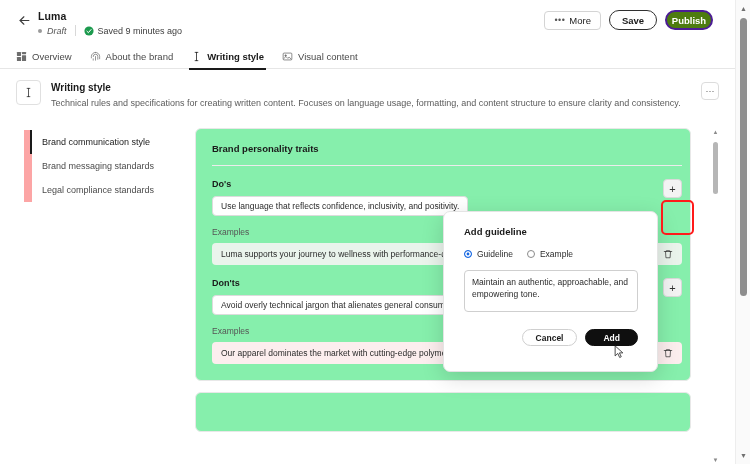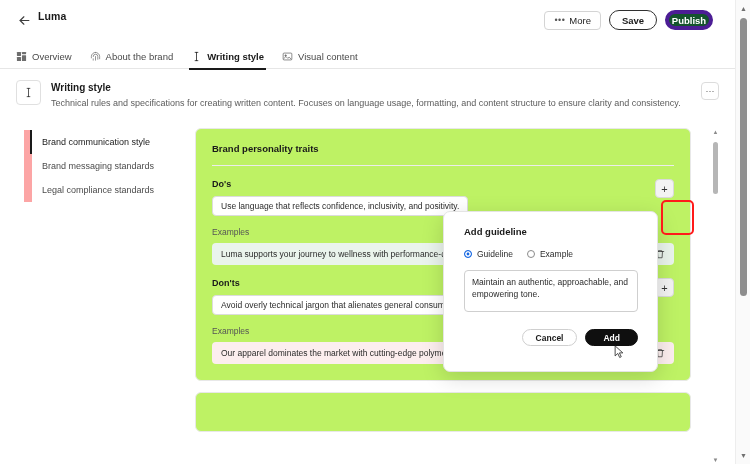--- a/index.html
+++ b/index.html
@@ -25,21 +25,21 @@
   .meta-sep { width:1px; height:11px; background:#d8d8d8; display:inline-block; margin:0 3px; }
   .saved-wrap { display:flex; align-items:center; gap:4px; }
   .check-circle { width:10px; height:10px; }
   .saved-text { font-size:9px; color:#3d3d3d; }
 
   .top-actions { position:absolute; right:22px; top:10px; display:flex; align-items:center; gap:8px;}
   .btn { font-family:"Liberation Sans", sans-serif; cursor:pointer; border-radius:14px; font-size:9.5px; font-weight:700; display:flex; align-items:center; justify-content:center;}
   .btn-more { height:19px; padding:0 9px; background:#fff; border:1px solid #d4d4d4; color:#242424; gap:4px; border-radius:4px; font-weight:400; font-size:9.5px;}
   .btn-more .dots { letter-spacing:.5px; font-size:9px; color:#555;}
   .btn-save { height:20px; width:48px; background:#fff; border:1px solid #313131; color:#1a1a1a; font-weight:700;}
-  .btn-publish { height:20px; width:48px; background:#14532d; border:4px solid #4c1d95; color:#fff; font-weight:700;}
+  .btn-publish { height:20px; width:48px; background:#4d7c0f; border:2px solid #4c1d95; color:#fff; font-weight:700;}
 
   
   .tabs { position:absolute; left:0; top:44px; width:735px; height:25px; border-bottom:1px solid #e6e6e6; display:flex; align-items:center; padding-left:16px; gap:18px;}
   .tab { display:flex; align-items:center; gap:5px; height:25px; font-size:9.5px; color:#4a4a4a; cursor:pointer; position:relative; }
   .tab .tlabel { white-space:nowrap; }
   .tab.active .tlabel { color:#1a1a1a; font-weight:700; }
   .tab.active:after { content:""; position:absolute; left:-2px; right:-2px; bottom:-1px; height:2px; background:#1a1a1a; }
   .tab-ico { width:11px; height:11px; display:inline-flex; align-items:center; justify-content:center; color:#6d6d6d;}
   .tab.active .tab-ico { color:#1a1a1a; }
 
@@ -52,21 +52,21 @@
   .sec-more { position:absolute; right:0; top:2px; width:18px; height:18px; border:1px solid #dcdcdc; border-radius:4px; background:#fff; display:flex; align-items:center; justify-content:center; color:#555; font-size:9px; cursor:pointer;}
 
   
   .leftnav { position:absolute; left:24px; top:130px; width:150px; border-left:8px solid #fca5a5; padding-left:0;}
   .leftnav .nv { height:24px; display:flex; align-items:center; padding-left:10px; font-size:9px; color:#4b4b4b; cursor:pointer; margin-bottom:0;}
   .leftnav .nv.active { color:#1a1a1a; }
   .leftnav .nv.active:before { content:""; position:absolute; left:-2px; width:2px; height:24px; background:#1a1a1a;}
 
   
   .content-area { position:absolute; left:195px; top:128px; width:515px; height:336px; overflow:hidden;}
-  .card { width:496px; background:#bef264; border:1px solid #e8e8e8; border-radius:6px; padding:14px 16px 16px 16px; }
+  .card { width:496px; background:#86efac; border:1px solid #e8e8e8; border-radius:6px; padding:14px 8px 16px 16px; }
   .card + .card { margin-top:11px; }
   .card-title { font-size:9.5px; font-weight:700; color:#1a1a1a; }
   .card-desc { font-size:8.5px; color:#5c5c5c; margin-top:5px; }
   .divider { height:1px; background:#ececec; margin:11px 0 0 0; }
 
   .group { margin-top:13px; }
   .grp-head { display:flex; align-items:flex-start; justify-content:space-between; }
   .grp-label { font-size:9px; font-weight:700; color:#1a1a1a; }
   .chips { display:flex; flex-wrap:wrap; gap:6px; margin-top:7px; }
   .chip { border:1px solid #dcdcdc; border-radius:4px; background:#fff; font-size:8.5px; color:#2b2b2b; padding:4px 8px; white-space:nowrap;}
@@ -112,20 +112,34 @@
 <div class="app">
 
   <div class="topbar">
     <div class="back-btn">
       <svg width="15" height="15" viewBox="0 0 24 24" fill="none" stroke="currentColor" stroke-width="1.8" stroke-linecap="round" stroke-linejoin="round">
           <line x1="19" y1="12" x2="5" y2="12"></line>
           <polyline points="11 18 5 12 11 6"></polyline>
         </svg>
     </div>
     <div class="doc-title">Luma</div>
+    <div class="doc-meta">
+      <span class="dot-draft"></span>
+      <span class="draft-label">Draft</span>
+      <span class="meta-sep"></span>
+      <span class="saved-wrap">
+        <span class="check-circle">
+          <svg width="10" height="10" viewBox="0 0 24 24">
+              <circle cx="12" cy="12" r="11" fill="#1c9a4e"></circle>
+              <polyline points="7 12.5 10.5 16 17 8.5" fill="none" stroke="#fff" stroke-width="2.4" stroke-linecap="round" stroke-linejoin="round"></polyline>
+            </svg>
+        </span>
+        <span class="saved-text">Saved 9 minutes ago</span>
+      </span>
+    </div>
 
     <div class="top-actions">
       <button class="btn btn-more">
         <span class="dots">•••</span>
         <span>More</span>
       </button>
       <button class="btn btn-save">Save</button>
       <button class="btn btn-publish">Publish</button>
     </div>
   </div>

